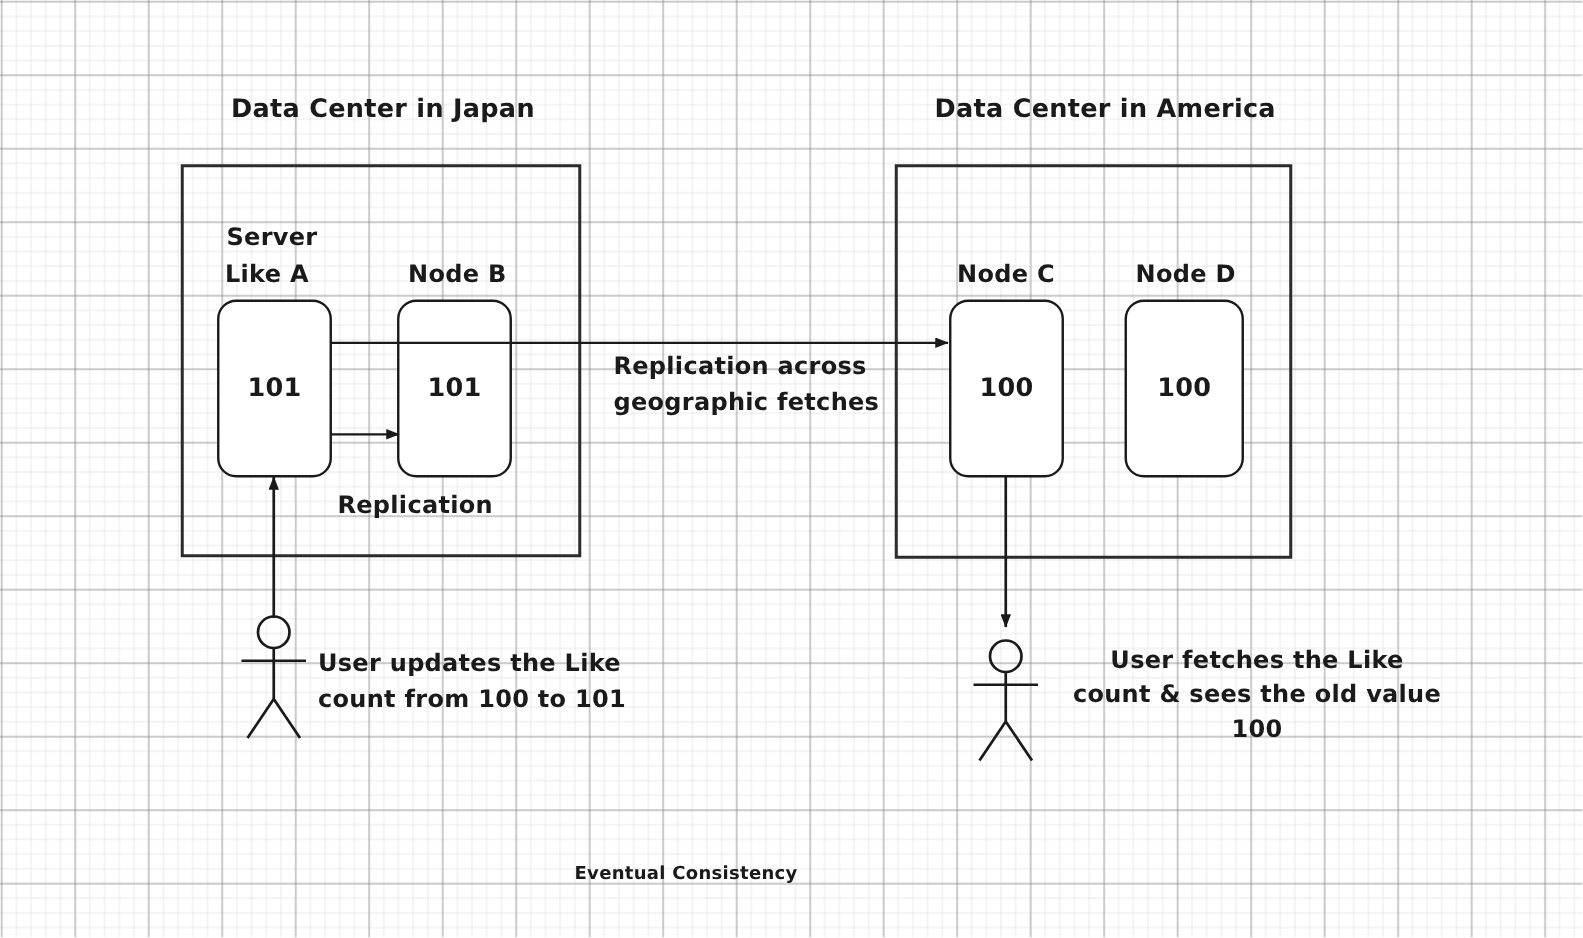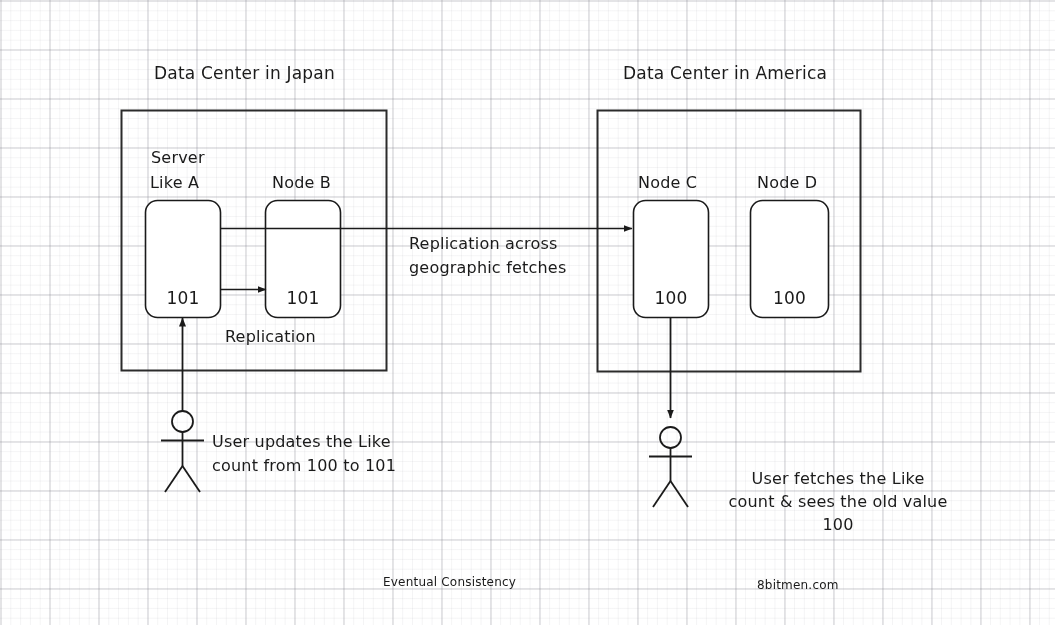--- a/index.html
+++ b/index.html
@@ -18,20 +18,21 @@
       linear-gradient(to right, rgba(120,120,130,0.34) 1px, transparent 1px),
       linear-gradient(to bottom, rgba(120,120,130,0.34) 1px, transparent 1px);
     background-size:
       9.8px 9.8px,
       9.8px 9.8px,
       49px 49px,
       49px 49px;
     background-position: 0.5px 0.5px, 0.5px 0.5px, 0.5px 0.5px, 0.5px 0.5px;
     overflow: hidden;
     font-family: "DejaVu Sans", sans-serif;
+    font-weight: bold;
   }
   .svg-layer {
     position: absolute;
     left: 0;
     top: 0;
     width: 1055px;
     height: 625px;
   }
   .txt {
     position: absolute;
@@ -53,21 +54,21 @@
     line-height: 21px;
   }
   .t-label {
     font-size: 16px;
     line-height: 24px;
   }
   .t-caption {
     font-size: 12px;
     line-height: 23px;
   }
-  .ctr { text-align: center; margin-top: 39px; }
+  .ctr { text-align: center; }
 </style>
 </head>
 <body>
 
 <div id="canvas">
 
   <svg class="svg-layer" viewBox="0 0 1055 625" xmlns="http://www.w3.org/2000/svg">
     <defs>
       <marker id="arrowhead" markerWidth="9" markerHeight="7" refX="8.5" refY="3.5" orient="auto" markerUnits="userSpaceOnUse">
         <polygon points="0 0, 9 3.5, 0 7" fill="#1a1a1a"></polygon>
@@ -134,15 +135,14 @@
   <div class="txt t-label" style="left:225px; top:325px;">Replication</div>
 
   <div class="txt t-label" style="left:212px; top:430px;">User updates the Like</div>
   <div class="txt t-label" style="left:212px; top:454px;">count from 100 to 101</div>
 
   <div class="txt t-label ctr" style="left:705px; top:428px; width:266px;">User fetches the Like</div>
   <div class="txt t-label ctr" style="left:705px; top:451px; width:266px;">count &amp; sees the old value</div>
   <div class="txt t-label ctr" style="left:705px; top:474px; width:266px;">100</div>
 
   <div class="txt t-caption" style="left:383px; top:571px;">Eventual Consistency</div>
-  <div class="txt t-caption" style="left:757px; top:574px;">8bitmen.com</div>
 
 </div>
 
 </body></html>

